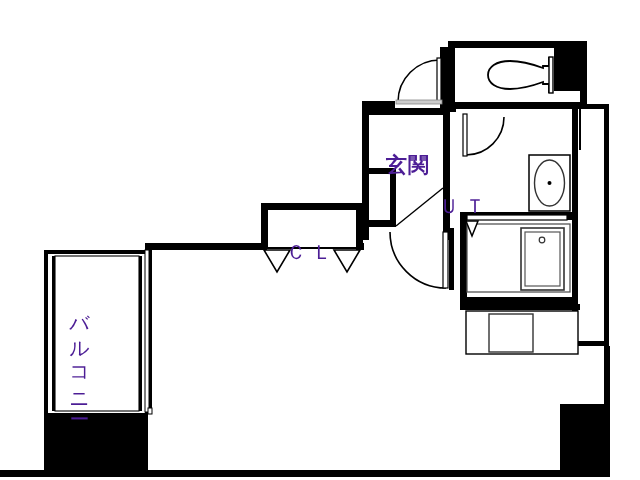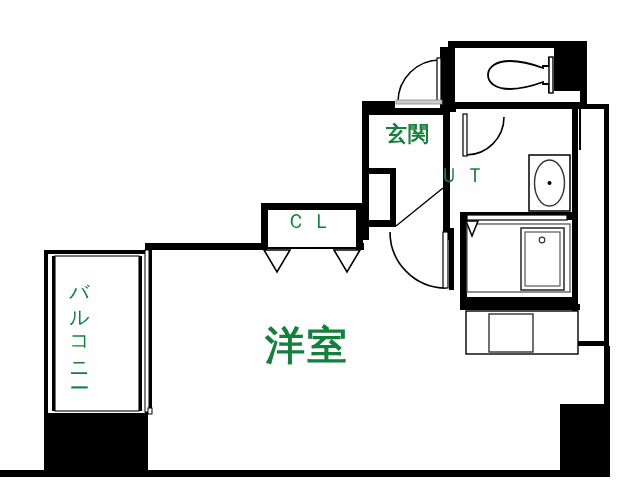--- a/index.html
+++ b/index.html
@@ -19,26 +19,27 @@
   #plan-svg {
     position: absolute;
     top: 0;
     left: 0;
     width: 640px;
     height: 480px;
     display: block;
   }
   .room-label {
     position: absolute;
-    color: #15803d;
+    color: #4c1d95;
     font-family: "DejaVu Sans", "Liberation Sans", sans-serif;
     font-weight: 700;
     white-space: nowrap;
     line-height: 1;
     user-select: none;
+    margin-top: 31px;
   }
   #label-yoshitsu {
     left: 265px;
     top: 325px;
     font-size: 40px;
     letter-spacing: 2px;
   }
   #label-genkan {
     left: 386px;
     top: 124px;
@@ -202,21 +203,20 @@
 
       <rect x="148" y="408" width="4" height="6" fill="#ffffff" stroke="#000000" stroke-width="1"></rect>
 
       <line x1="580" y1="109" x2="580" y2="150" stroke="#000000" stroke-width="2"></line>
       <line x1="607" y1="109" x2="607" y2="150" stroke="#000000" stroke-width="2"></line>
 
     </g>
 
   </svg>
 
-  <div class="room-label" id="label-yoshitsu">洋室</div>
 
   <div class="room-label" id="label-genkan">玄関</div>
 
   <div class="room-label" id="label-ut">ＵＴ</div>
 
   <div class="room-label" id="label-cl">ＣＬ</div>
 
   <div class="room-label" id="label-balcony">バルコニー</div>
 
 </div>

